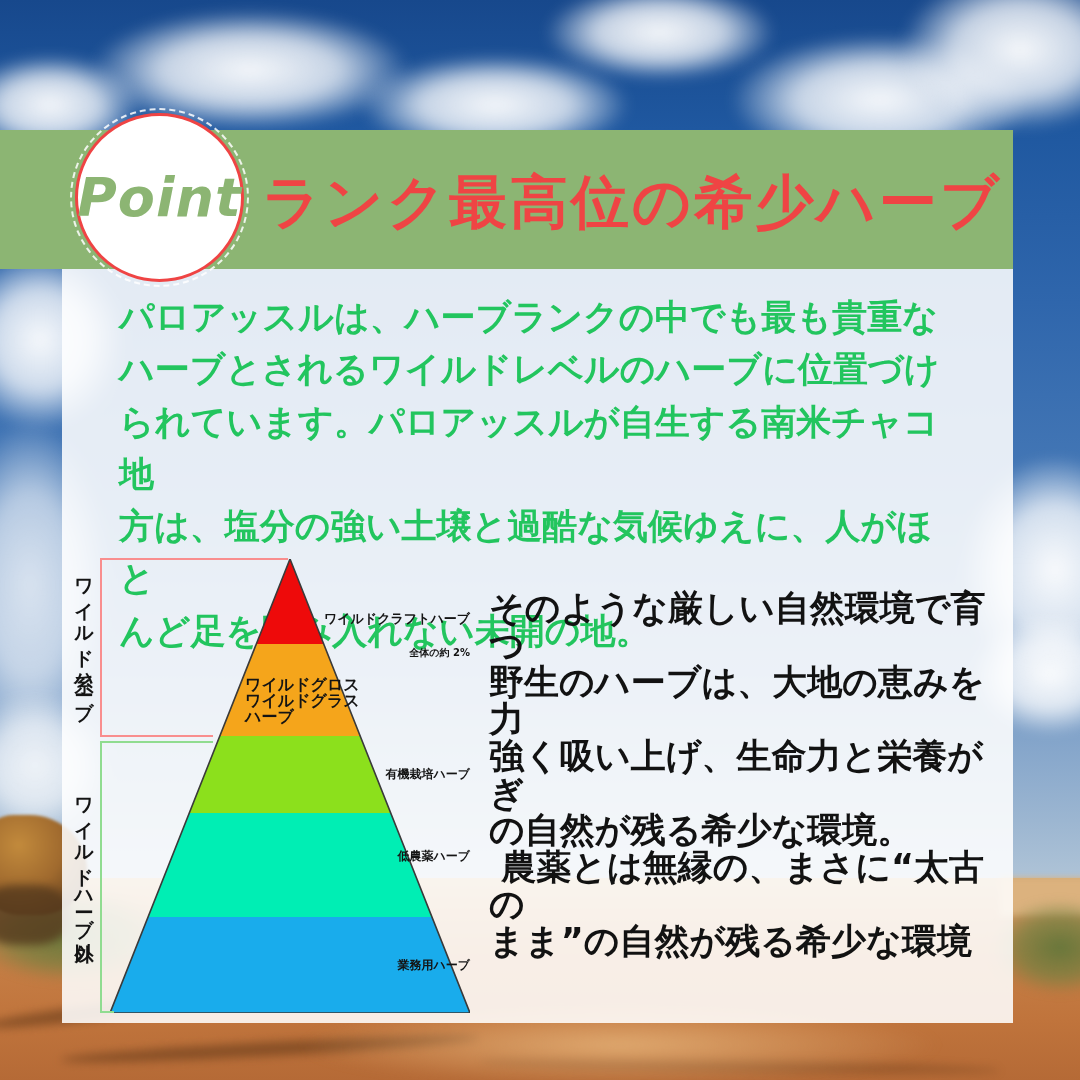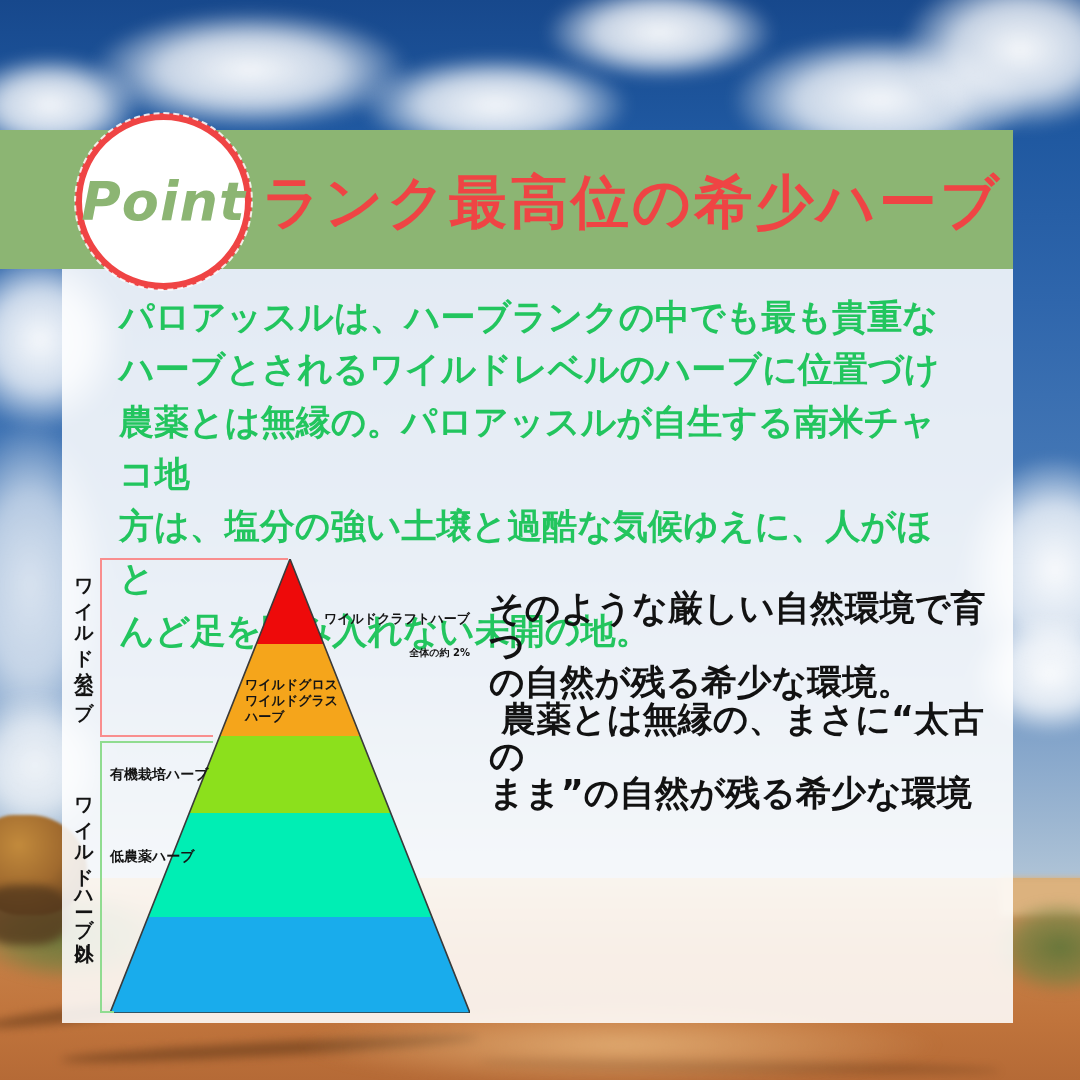--- a/index.html
+++ b/index.html
@@ -40,40 +40,40 @@
   .f2{left:60px;top:1042px;width:420px;height:14px;transform:rotate(-3deg);}
   .f3{left:480px;top:1060px;width:520px;height:12px;transform:rotate(1deg);opacity:.6;}
   .roadlight{position:absolute;left:300px;top:1005px;width:640px;height:80px;border-radius:50%;
     background:radial-gradient(closest-side,rgba(232,183,125,.8),rgba(232,183,125,0));filter:blur(6px);}
 
   
   .band{position:absolute;left:0;top:130px;width:1013px;height:139px;background:#8CB573;}
   .title{position:absolute;left:262px;top:164px;width:760px;
     font-size:58px;font-weight:bold;letter-spacing:3px;color:#ef4444;white-space:nowrap;}
   .badge{position:absolute;left:75px;top:113px;width:163px;height:163px;border-radius:50%;
-    background:#ffffff;border:7px solid #ef4444;display:flex;align-items:center;justify-content:center;}
+    background:#ffffff;border:3px solid #ef4444;display:flex;align-items:center;justify-content:center;}
   .badge::after{content:"";position:absolute;inset:-8px;border:2px dashed rgba(255,255,255,.85);border-radius:50%;}
   .badge-text{font-size:54px;font-weight:bold;font-style:italic;color:#8CB573;letter-spacing:1px;}
 
   
   .panel{position:absolute;left:62px;top:269px;width:951px;height:754px;background:rgba(255,255,255,.87);}
 
   
   .intro{position:absolute;left:119px;top:291px;width:830px;color:#22c55e;}
   .intro .ln{font-size:35px;font-weight:bold;line-height:52.3px;white-space:pre-wrap;}
   .bodytext{position:absolute;left:489px;top:590px;width:520px;color:#121212;}
   .bodytext .ln{font-size:35px;font-weight:bold;line-height:37px;white-space:pre-wrap;}
 
   
   .pyr{position:absolute;left:110px;top:559px;width:360px;height:454px;}
   .tier-label{position:absolute;color:#141414;font-weight:bold;white-space:pre-line;}
   .lbl-apex{left:284px;top:593px;width:186px;text-align:right;font-size:13px;line-height:17px;}
   .lbl-apex .big{font-size:10px;}
-  .lbl-orange{left:245px;top:677px;text-align:left;font-size:13px;line-height:16px;}
-  .lbl-center{left:110px;width:360px;text-align:left;font-size:14px;}
+  .lbl-orange{left:245px;top:677px;text-align:left;font-size:16px;line-height:16px;}
+  .lbl-center{left:110px;width:360px;text-align:right;font-size:12px;}
   .lbl-lime{top:766px;}
   .lbl-teal{top:848px;}
   .lbl-blue{top:957px;}
 
   
   .vlabel{position:absolute;left:72px;width:26px;color:#141414;font-weight:bold;font-size:19px;
     writing-mode:vertical-rl;text-orientation:upright;letter-spacing:2px;}
   .vl-wild{top:565px;height:160px;}
   .vl-nonwild{top:784px;height:170px;}
   .bk{position:absolute;}
@@ -118,27 +118,29 @@
 
   <div class="band"></div>
   <div class="title">ランク最高位の希少ハーブ</div>
   <div class="badge">
     <span class="badge-text">Point</span>
   </div>
 
   <div class="intro">
     <div class="ln">パロアッスルは、ハーブランクの中でも最も貴重な</div>
     <div class="ln">ハーブとされるワイルドレベルのハーブに位置づけ</div>
-    <div class="ln">農薬とは無縁の。パロアッスルが自生する南米チャコ地</div>
+    <div class="ln">られています。パロアッスルが自生する南米チャコ地</div>
     <div class="ln">方は、塩分の強い土壌と過酷な気候ゆえに、人がほと</div>
     <div class="ln">んど足を踏み入れない未開の地。</div>
   </div>
 
   <div class="bodytext">
     <div class="ln">そのような厳しい自然環境で育つ</div>
+    <div class="ln">野生のハーブは、大地の恵みを力</div>
+    <div class="ln">強く吸い上げ、生命力と栄養がぎ</div>
     <div class="ln">の自然が残る希少な環境。</div>
     <div class="ln"> 農薬とは無縁の、まさに“太古の</div>
     <div class="ln">まま”の自然が残る希少な環境</div>
 
   </div>
 
   <svg class="pyr" viewBox="0 0 360 454">
     <defs>
       <clipPath id="pyrclip">
           <path d="M180 0 L360 454 L0 454 Z"></path>
@@ -156,20 +158,21 @@
 
   <div class="tier-label lbl-apex">
     <div>ワイルドクラフトハーブ</div>
     <div class="big">全体の約 2%</div>
   </div>
   <div class="tier-label lbl-orange">ワイルドグロス
 ワイルドグラス
 ハーブ</div>
   <div class="tier-label lbl-center lbl-lime">有機栽培ハーブ</div>
   <div class="tier-label lbl-center lbl-teal">低農薬ハーブ</div>
+  <div class="tier-label lbl-center lbl-blue">業務用ハーブ</div>
 
   <div class="vlabel vl-wild">ワイルド系ハーブ</div>
   <div class="vlabel vl-nonwild">ワイルドハーブ以外</div>
 
   <div class="bk bk-red brt"></div>
   <div class="bk bk-red brl"></div>
   <div class="bk bk-red brb"></div>
   <div class="bk bk-green bgt"></div>
   <div class="bk bk-green bgl"></div>
   <div class="bk bk-green bgb"></div>

